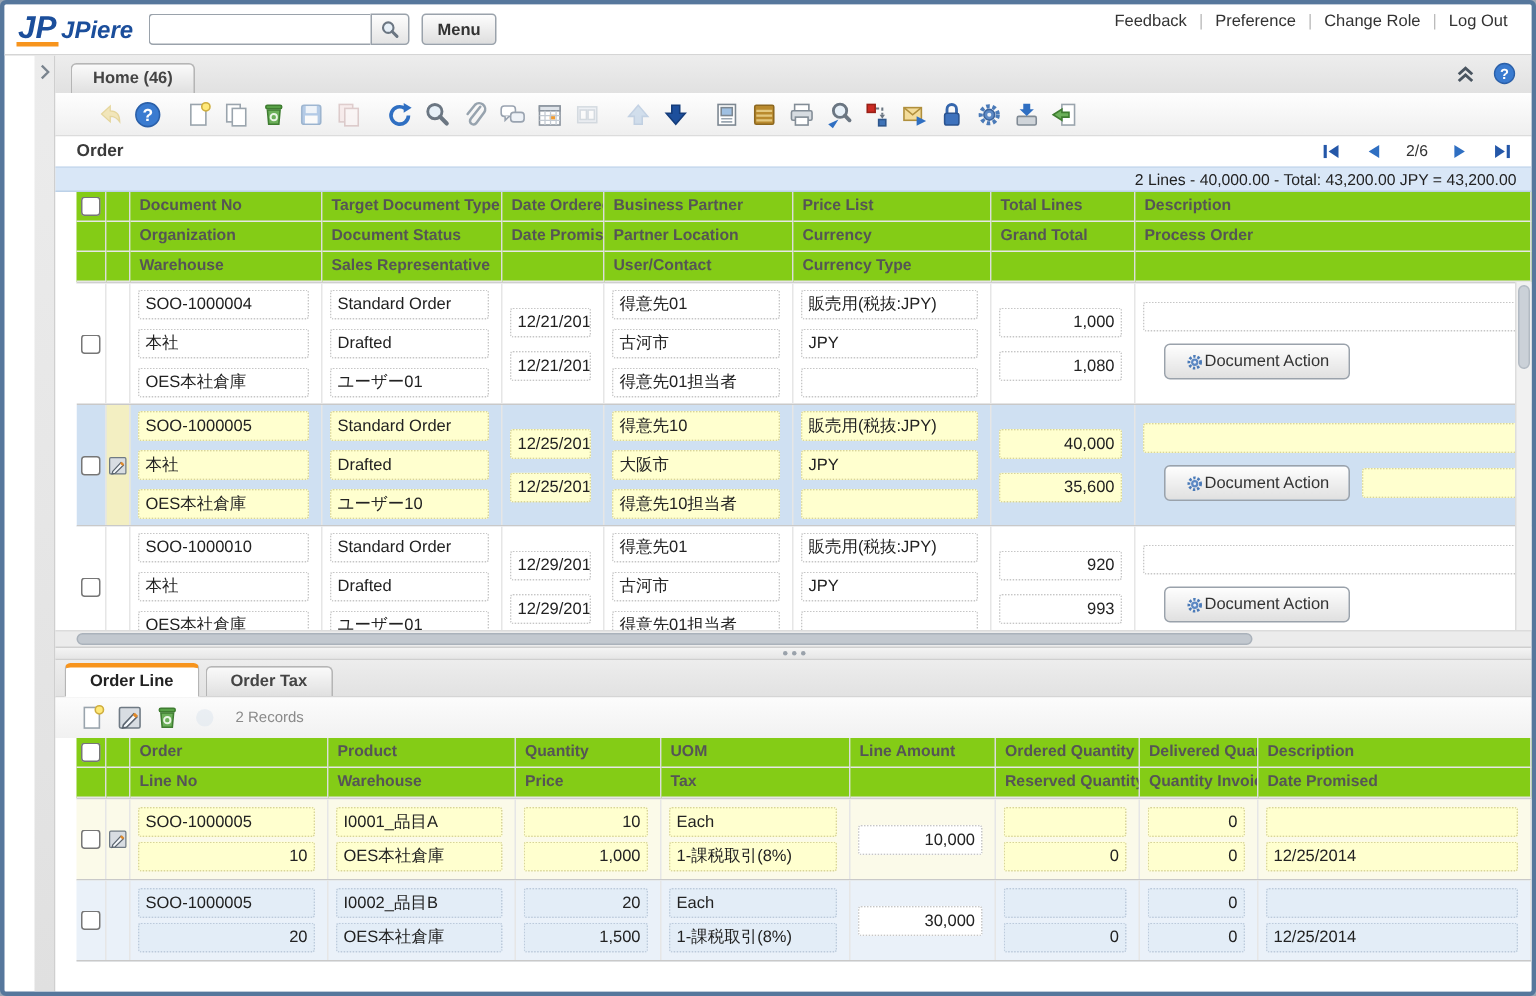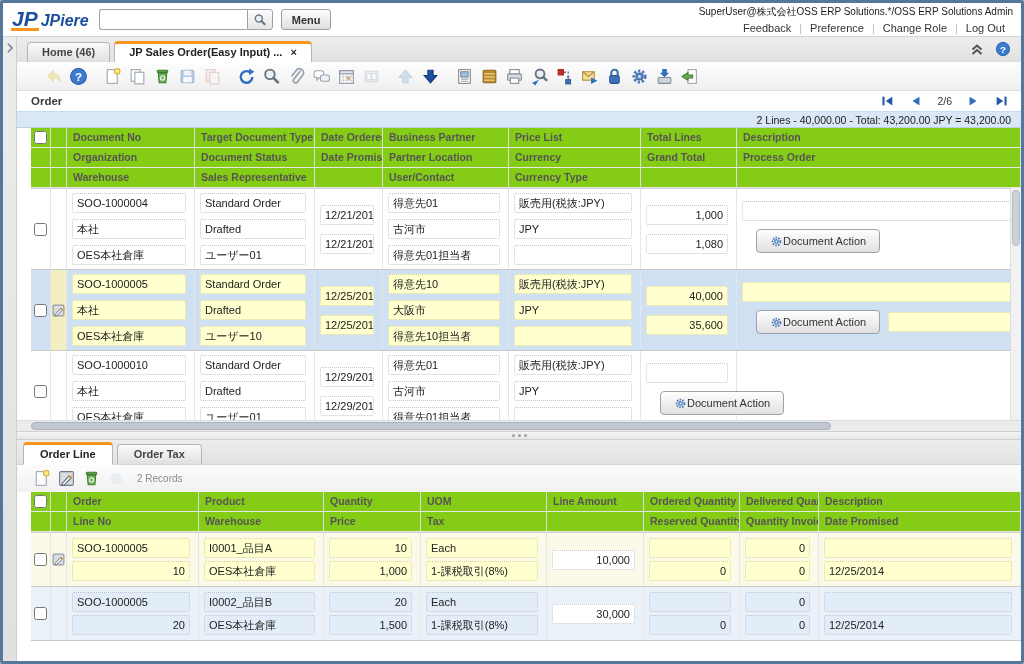--- a/index.html
+++ b/index.html
@@ -22,21 +22,21 @@
                 background:linear-gradient(#fdfdfd,#e4e4e4); display:flex; align-items:center; justify-content:center; cursor:pointer;}
   .menubtn { margin-left:8px; height:21px; padding:0 10px; border:1px solid #9aa2ab; border-radius:3px;
              background:linear-gradient(#fdfdfd,#dedede); font-size:11px; font-weight:bold; color:#333; cursor:pointer;}
   .hdr-right { position:absolute; right:8px; top:2px; text-align:right; }
   .uinfo { font-size:10px; color:#222; }
   .ulinks { margin-top:3px; font-size:11px; color:#333; }
   .ulinks a { color:#333; text-decoration:none; padding:0 8px; cursor:pointer;}
   .ulinks .sep { color:#bbb; }
 
   
-  .bodyrow { flex:1; display:flex; min-height:0; }
+  .bodyrow { flex:1; display:flex; min-height:0;margin-left:20px; }
   .rail { width:14px; background:linear-gradient(#ececec,#e0e0e0); border-right:1px solid #cfcfcf;
           display:flex; justify-content:center; padding-top:5px; }
   .rail .chev { width:10px; height:12px; cursor:pointer; }
   .maincol { flex:1; display:flex; flex-direction:column; min-width:0; }
 
   
   .tabstrip { height:25px; background:linear-gradient(#ededed,#e1e1e1); display:flex; align-items:flex-end;
               padding-left:10px; position:relative; flex:0 0 auto;}
   .dtab { border:1px solid #b5b5b5; border-bottom:none; border-radius:4px 4px 0 0;
           padding:3px 14px 4px 14px; background:linear-gradient(#fafafa,#e0e0e0);
@@ -145,42 +145,40 @@
           <span class="ic" style="width:14px;height:14px;">
             <svg viewBox="0 0 18 18">
               <circle cx="7.5" cy="7" r="4.5" fill="#e7f0f8" stroke="#6b7682" stroke-width="1.8"></circle>
               <line x1="10.8" y1="10.3" x2="15" y2="14.5" stroke="#6b7682" stroke-width="2.6" stroke-linecap="round"></line>
             </svg>
           </span>
         </span>
     </div>
     <button class="menubtn">Menu</button>
     <div class="hdr-right">
-      <div class="uinfo">SuperUser@株式会社OSS ERP Solutions.*/OSS ERP Solutions Admin</div>
       <div class="ulinks">
         <a>Feedback</a><span class="sep">|</span><a>Preference</a><span class="sep">|</span><a>Change Role</a><span class="sep">|</span><a>Log Out</a>
       </div>
     </div>
   </div>
 
   <div class="bodyrow">
 
     <div class="rail">
       <span class="chev">
           <svg viewBox="0 0 10 14">
             <path d="M2.5 2 L7.5 7 L2.5 12" fill="none" stroke="#7a848e" stroke-width="1.8"></path>
           </svg>
         </span>
     </div>
 
     <div class="maincol">
 
       <div class="tabstrip">
         <div class="dtab"><span>Home (46)</span></div>
-        <div class="dtab active"><span>JP Sales Order(Easy Input) ...</span><span class="x">×</span></div>
         <div class="tsr">
           <span class="ic">
               <svg viewBox="0 0 16 16">
                 <path d="M3.5 8.5 L8 4.5 L12.5 8.5 M3.5 13 L8 9 L12.5 13" fill="none" stroke="#4a5560" stroke-width="2"></path>
               </svg>
             </span>
           <span class="ic">
               <svg viewBox="0 0 18 18">
                 <circle cx="9" cy="9" r="7.5" fill="#3a7bd0" stroke="#2a5fa8"></circle>
                 <text x="9" y="13" font-size="11" font-weight="bold" fill="#fff" text-anchor="middle" font-family="Liberation Sans,sans-serif">?</text>
@@ -558,20 +556,24 @@
             <div class="oc stack3">
               <div class="f">得意先01</div>
               <div class="f">古河市</div>
               <div class="f">得意先01担当者</div>
             </div>
             <div class="oc stack3">
               <div class="f">販売用(税抜:JPY)</div>
               <div class="f">JPY</div>
               <div class="f"></div>
             </div>
+            <div class="oc stack2c">
+              <div class="f n">920</div>
+              <div class="f n">993</div>
+            </div>
             <div class="oc descc">
               <div class="f"></div>
               <div class="btnrow">
                 <button class="docact">
                   <span class="gear-sm">
                       <svg viewBox="0 0 18 18">
                         <circle cx="9" cy="9" r="5.4" fill="none" stroke="#4a7ab8" stroke-width="2.6" stroke-dasharray="2.2 1.7"></circle>
                         <circle cx="9" cy="9" r="3.4" fill="#5d89c4"></circle>
                         <circle cx="9" cy="9" r="1.3" fill="#e8eef6"></circle>
                       </svg>

